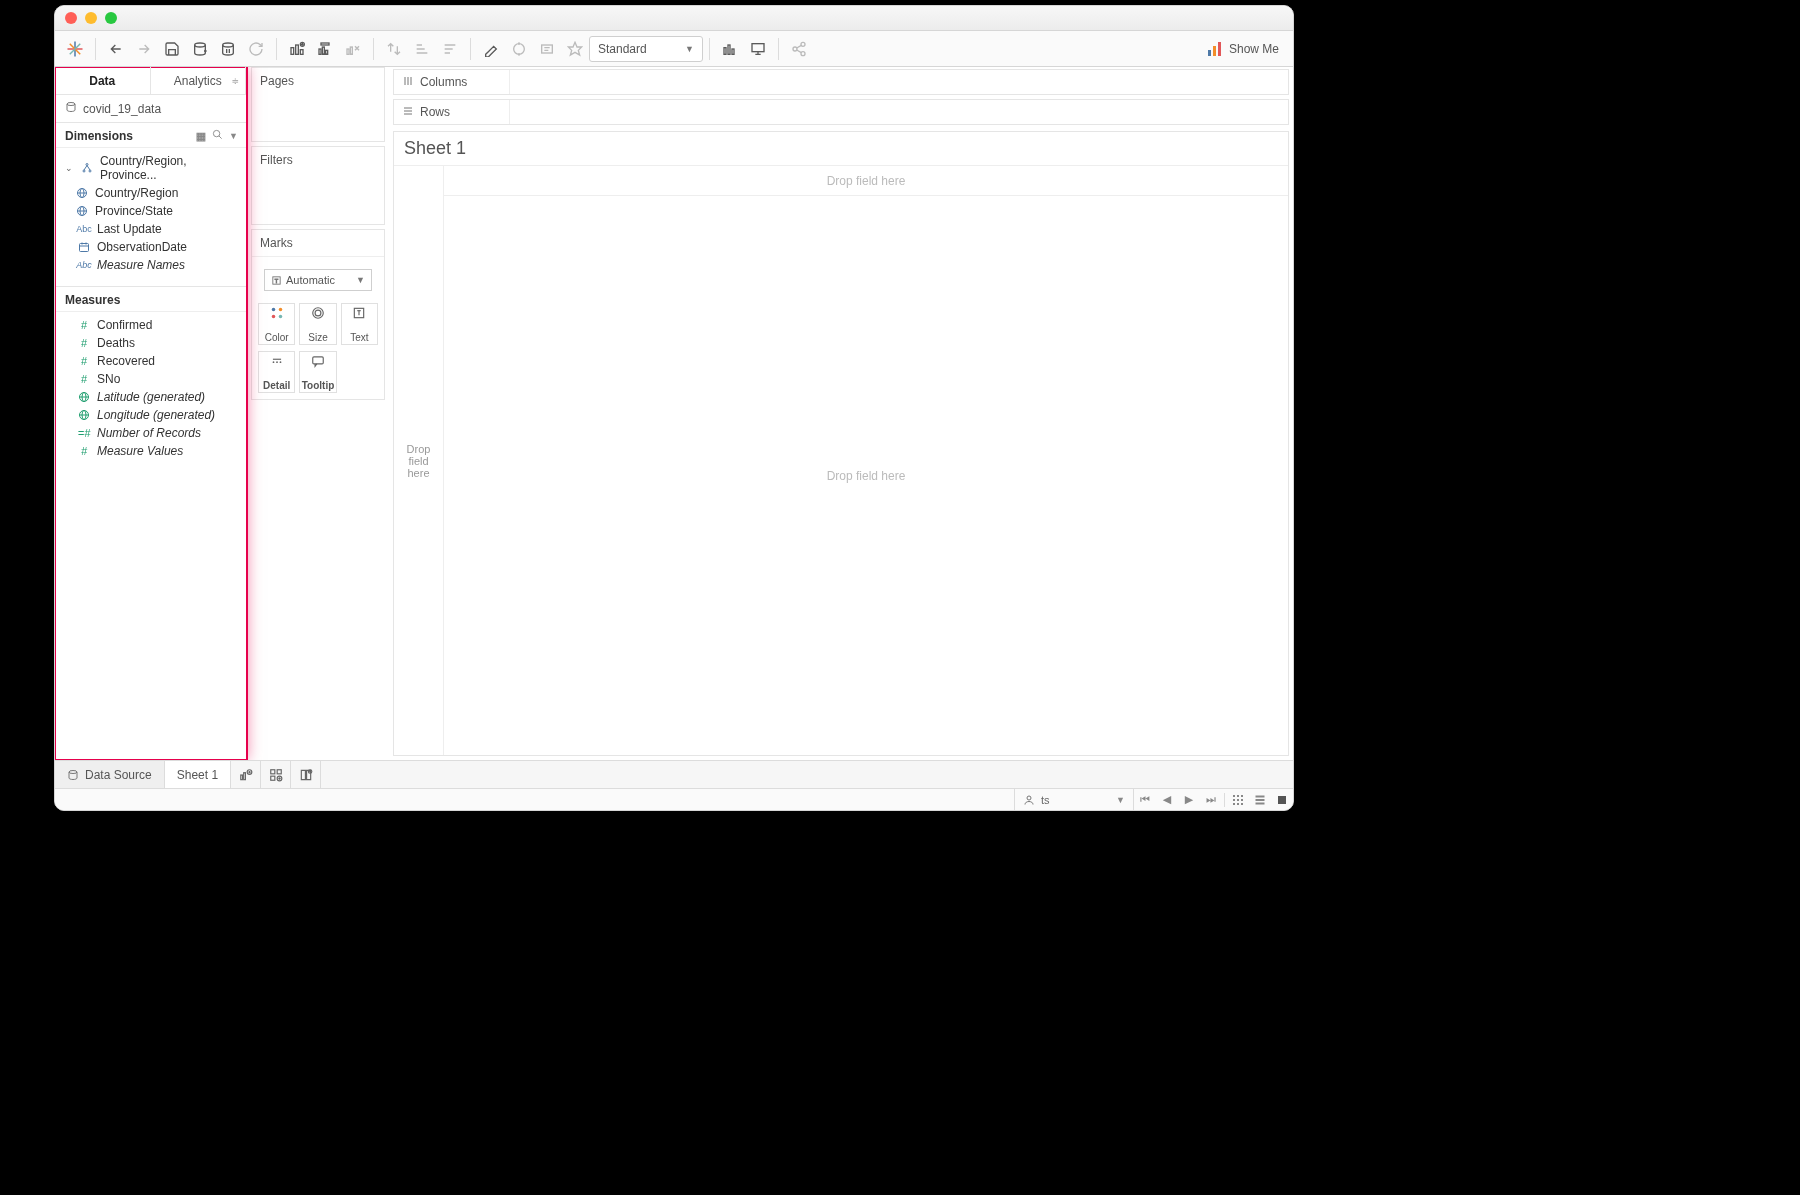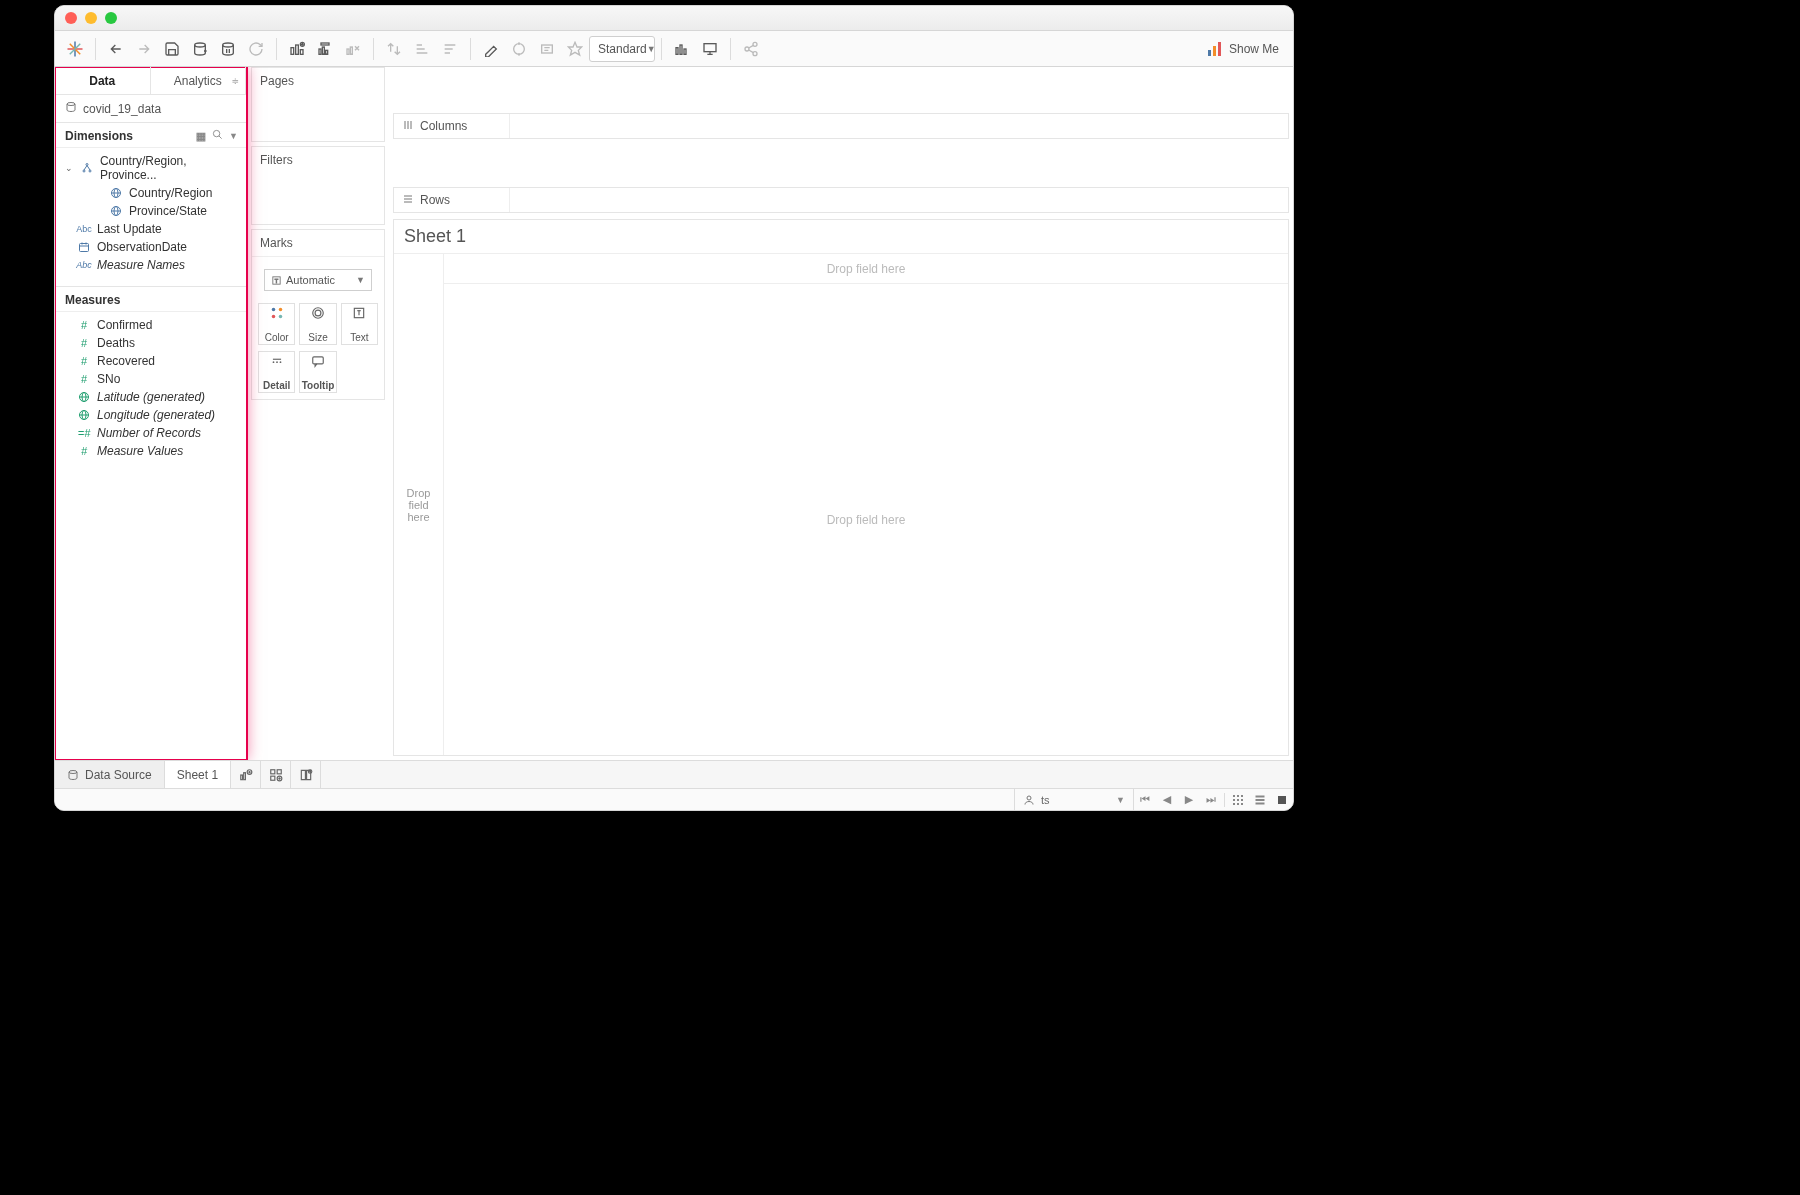--- a/index.html
+++ b/index.html
@@ -64,21 +64,21 @@
     cursor:pointer;
     border-radius:3px;
   }
   .tbtn.disabled { color:#bbb; }
   .tbtn svg { width:16px; height:16px; }
   .sep { width:1px; height:22px; background:#dcdcdc; margin: 0 6px; }
   .logo-btn svg { width:18px; height:18px; }
   .fit-select {
     display:flex; align-items:center;
     border:1px solid #cfcfcf; border-radius:3px;
-    height:26px; padding:0 8px; width:66px;
+    height:26px; padding:0 8px; width:114px;
     justify-content:space-between;
     font-size:12px; color:#555; background:#fff;
   }
   .fit-select .caret { font-size:9px; color:#777; }
   .spacer { flex:1; }
   .showme {
     display:flex; align-items:center; gap:6px;
     font-size:12px; color:#555; padding:0 8px; cursor:pointer;
   }
   
@@ -130,21 +130,21 @@
     padding: 4px 0 8px 0;
   }
   .item {
     display:flex; align-items:center; gap:6px;
     padding:2px 6px 2px 10px;
     font-size:12px;
     color:#333;
     cursor:pointer;
   }
   .item.indent1 { padding-left:22px; }
-  .item.indent2 { padding-left:54px; }
+  .item.indent2 { padding-left:20px; }
   .item .icon { width:14px; display:flex; justify-content:center; color:#4e79a7; font-size:11px;}
   .item .icon.green { color:#1f9e6f; }
   .item.italic { font-style:italic; }
   .dim-section { flex: 0 0 auto; border-bottom:1px solid #e5e5e5;}
   .dim-section .tree { height: 138px; }
   .measures-section { flex:1; display:flex; flex-direction:column; }
   .measures-section .tree { flex:1; }
   .caret-exp { color:#666; font-size:9px; width:10px; display:inline-block; }
 
   
@@ -188,21 +188,20 @@
   
   .canvas {
     flex:1;
     display:flex; flex-direction:column;
     background:#fff;
   }
   .shelf-row {
     display:flex;
     padding:2px 4px;
     gap:4px;
-    margin-top:44px;
   }
   .pill-shelf {
     border:1px solid #e5e5e5;
     height:26px;
     display:flex; align-items:center;
   }
   .pill-shelf .label {
     width:116px;
     display:flex; align-items:center; gap:6px;
     padding:0 8px; font-size:12px; color:#555;

